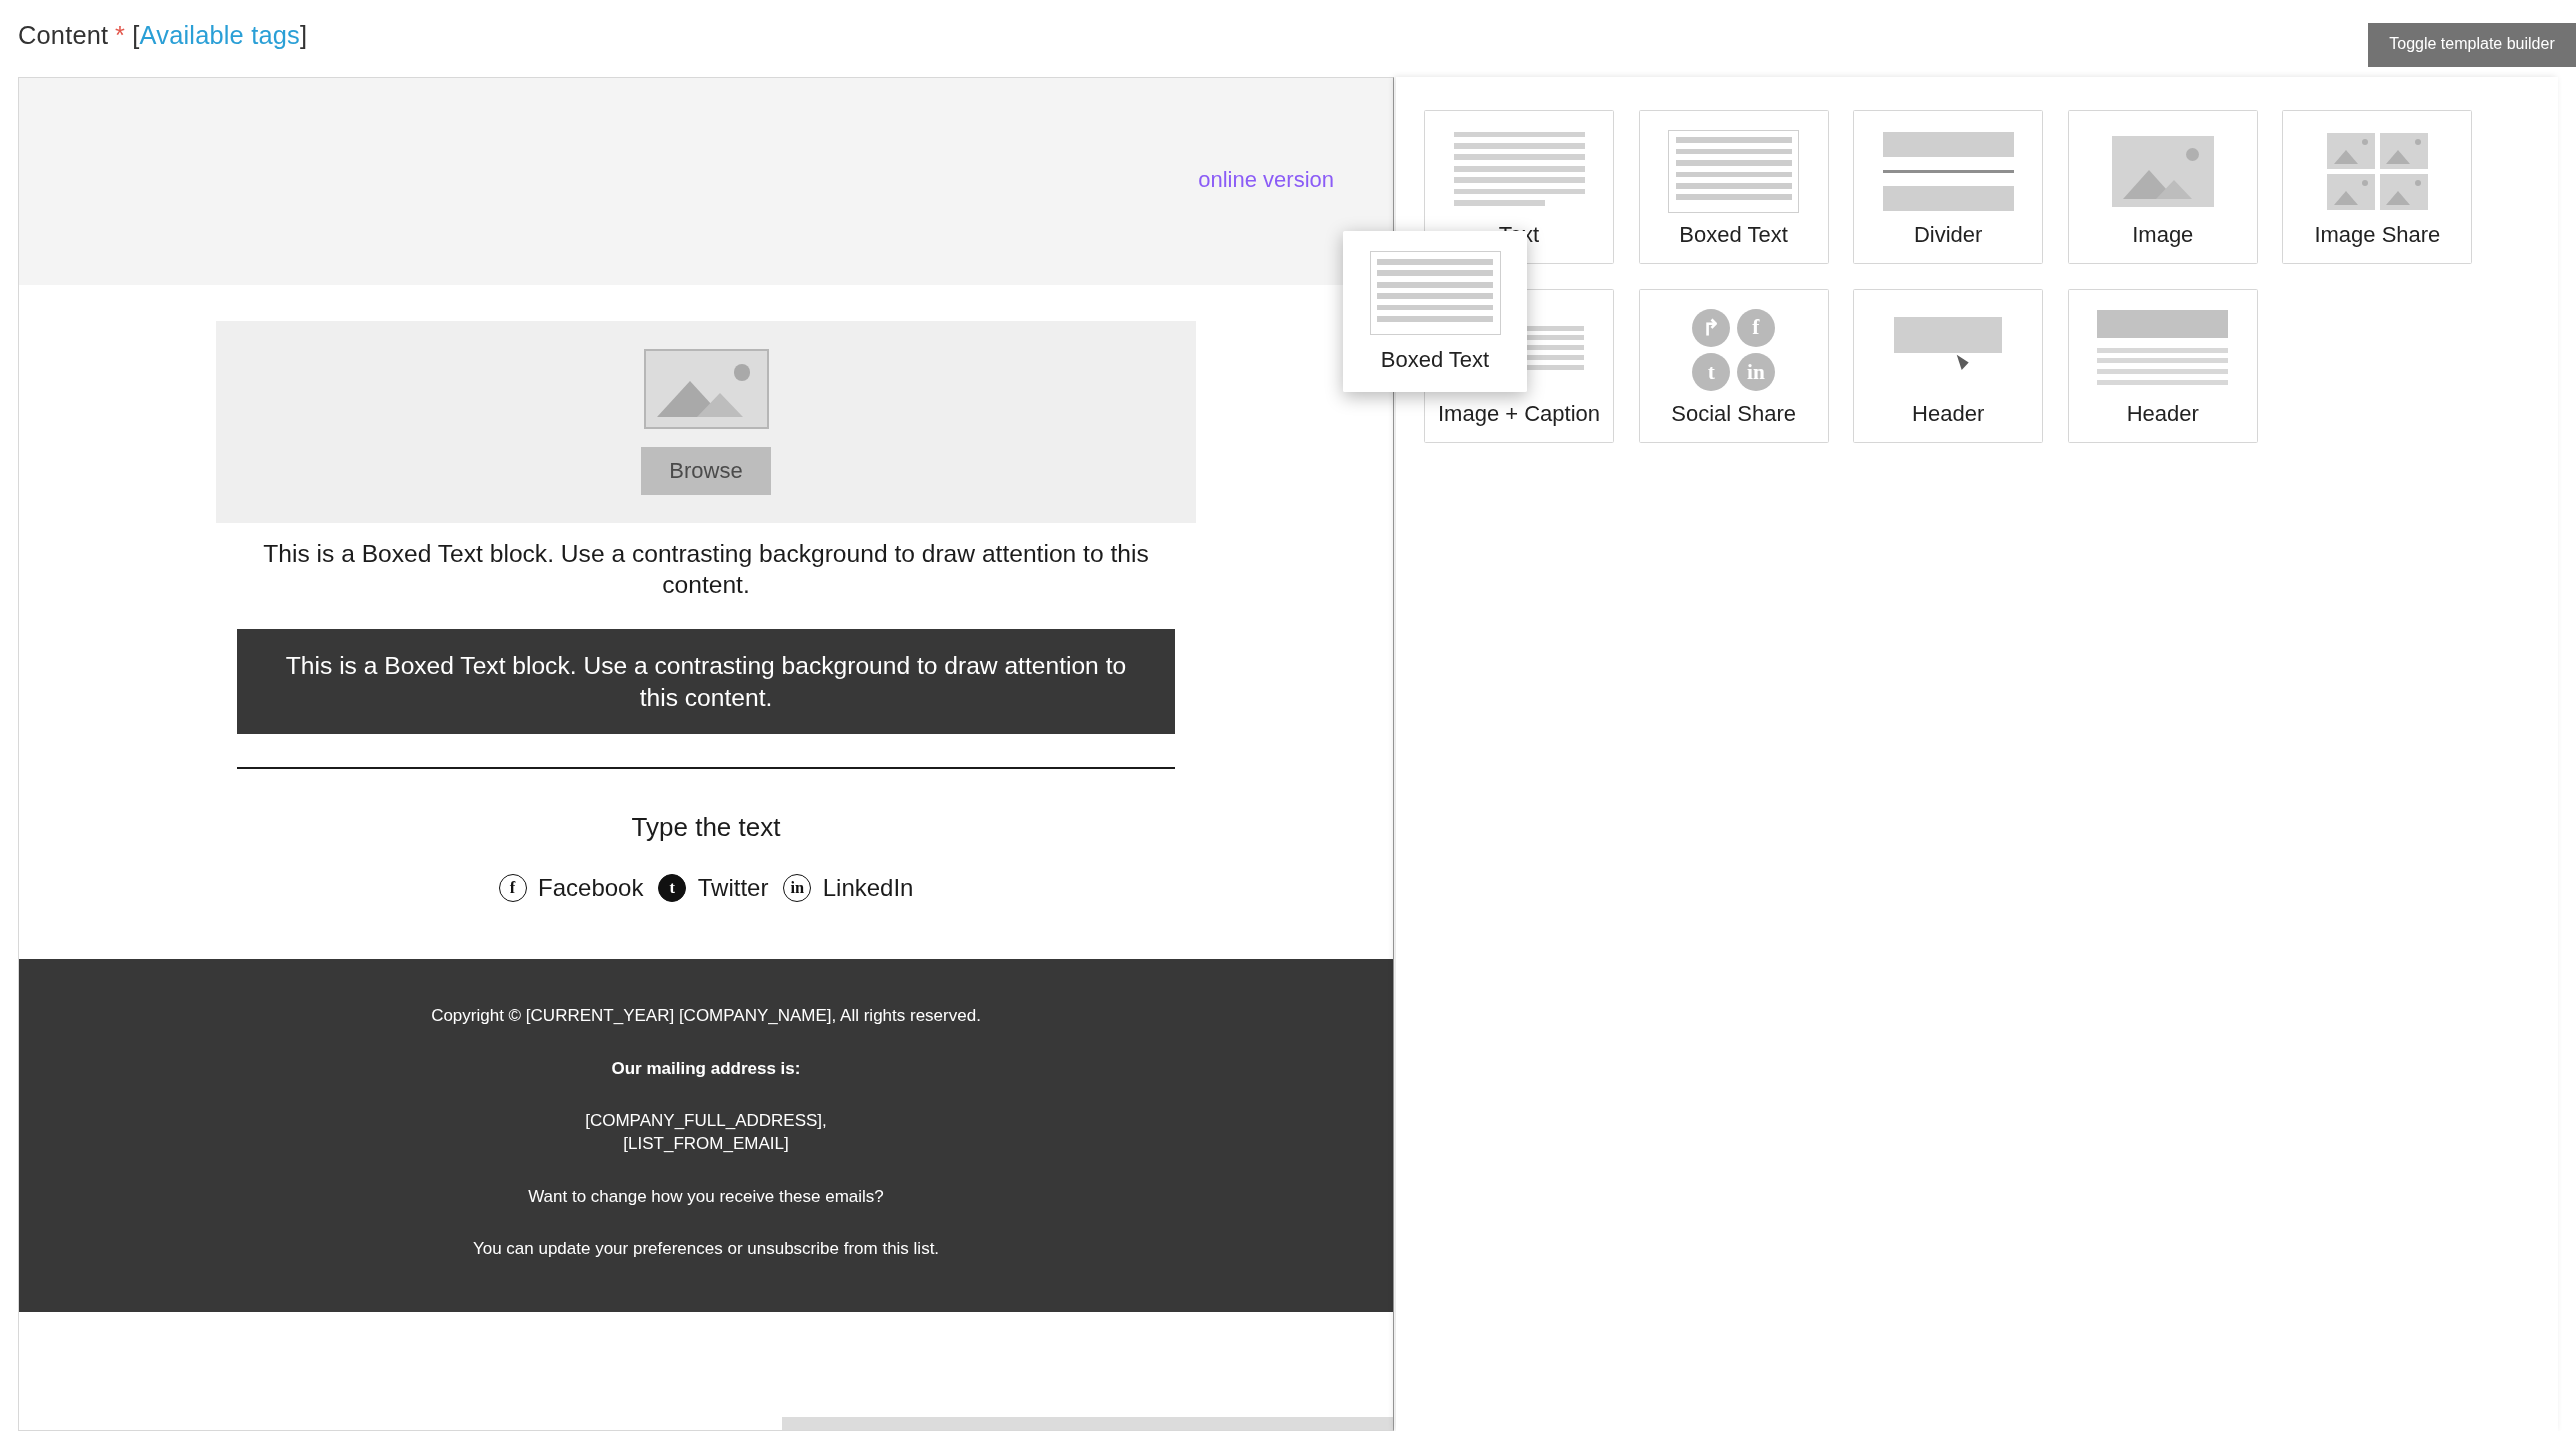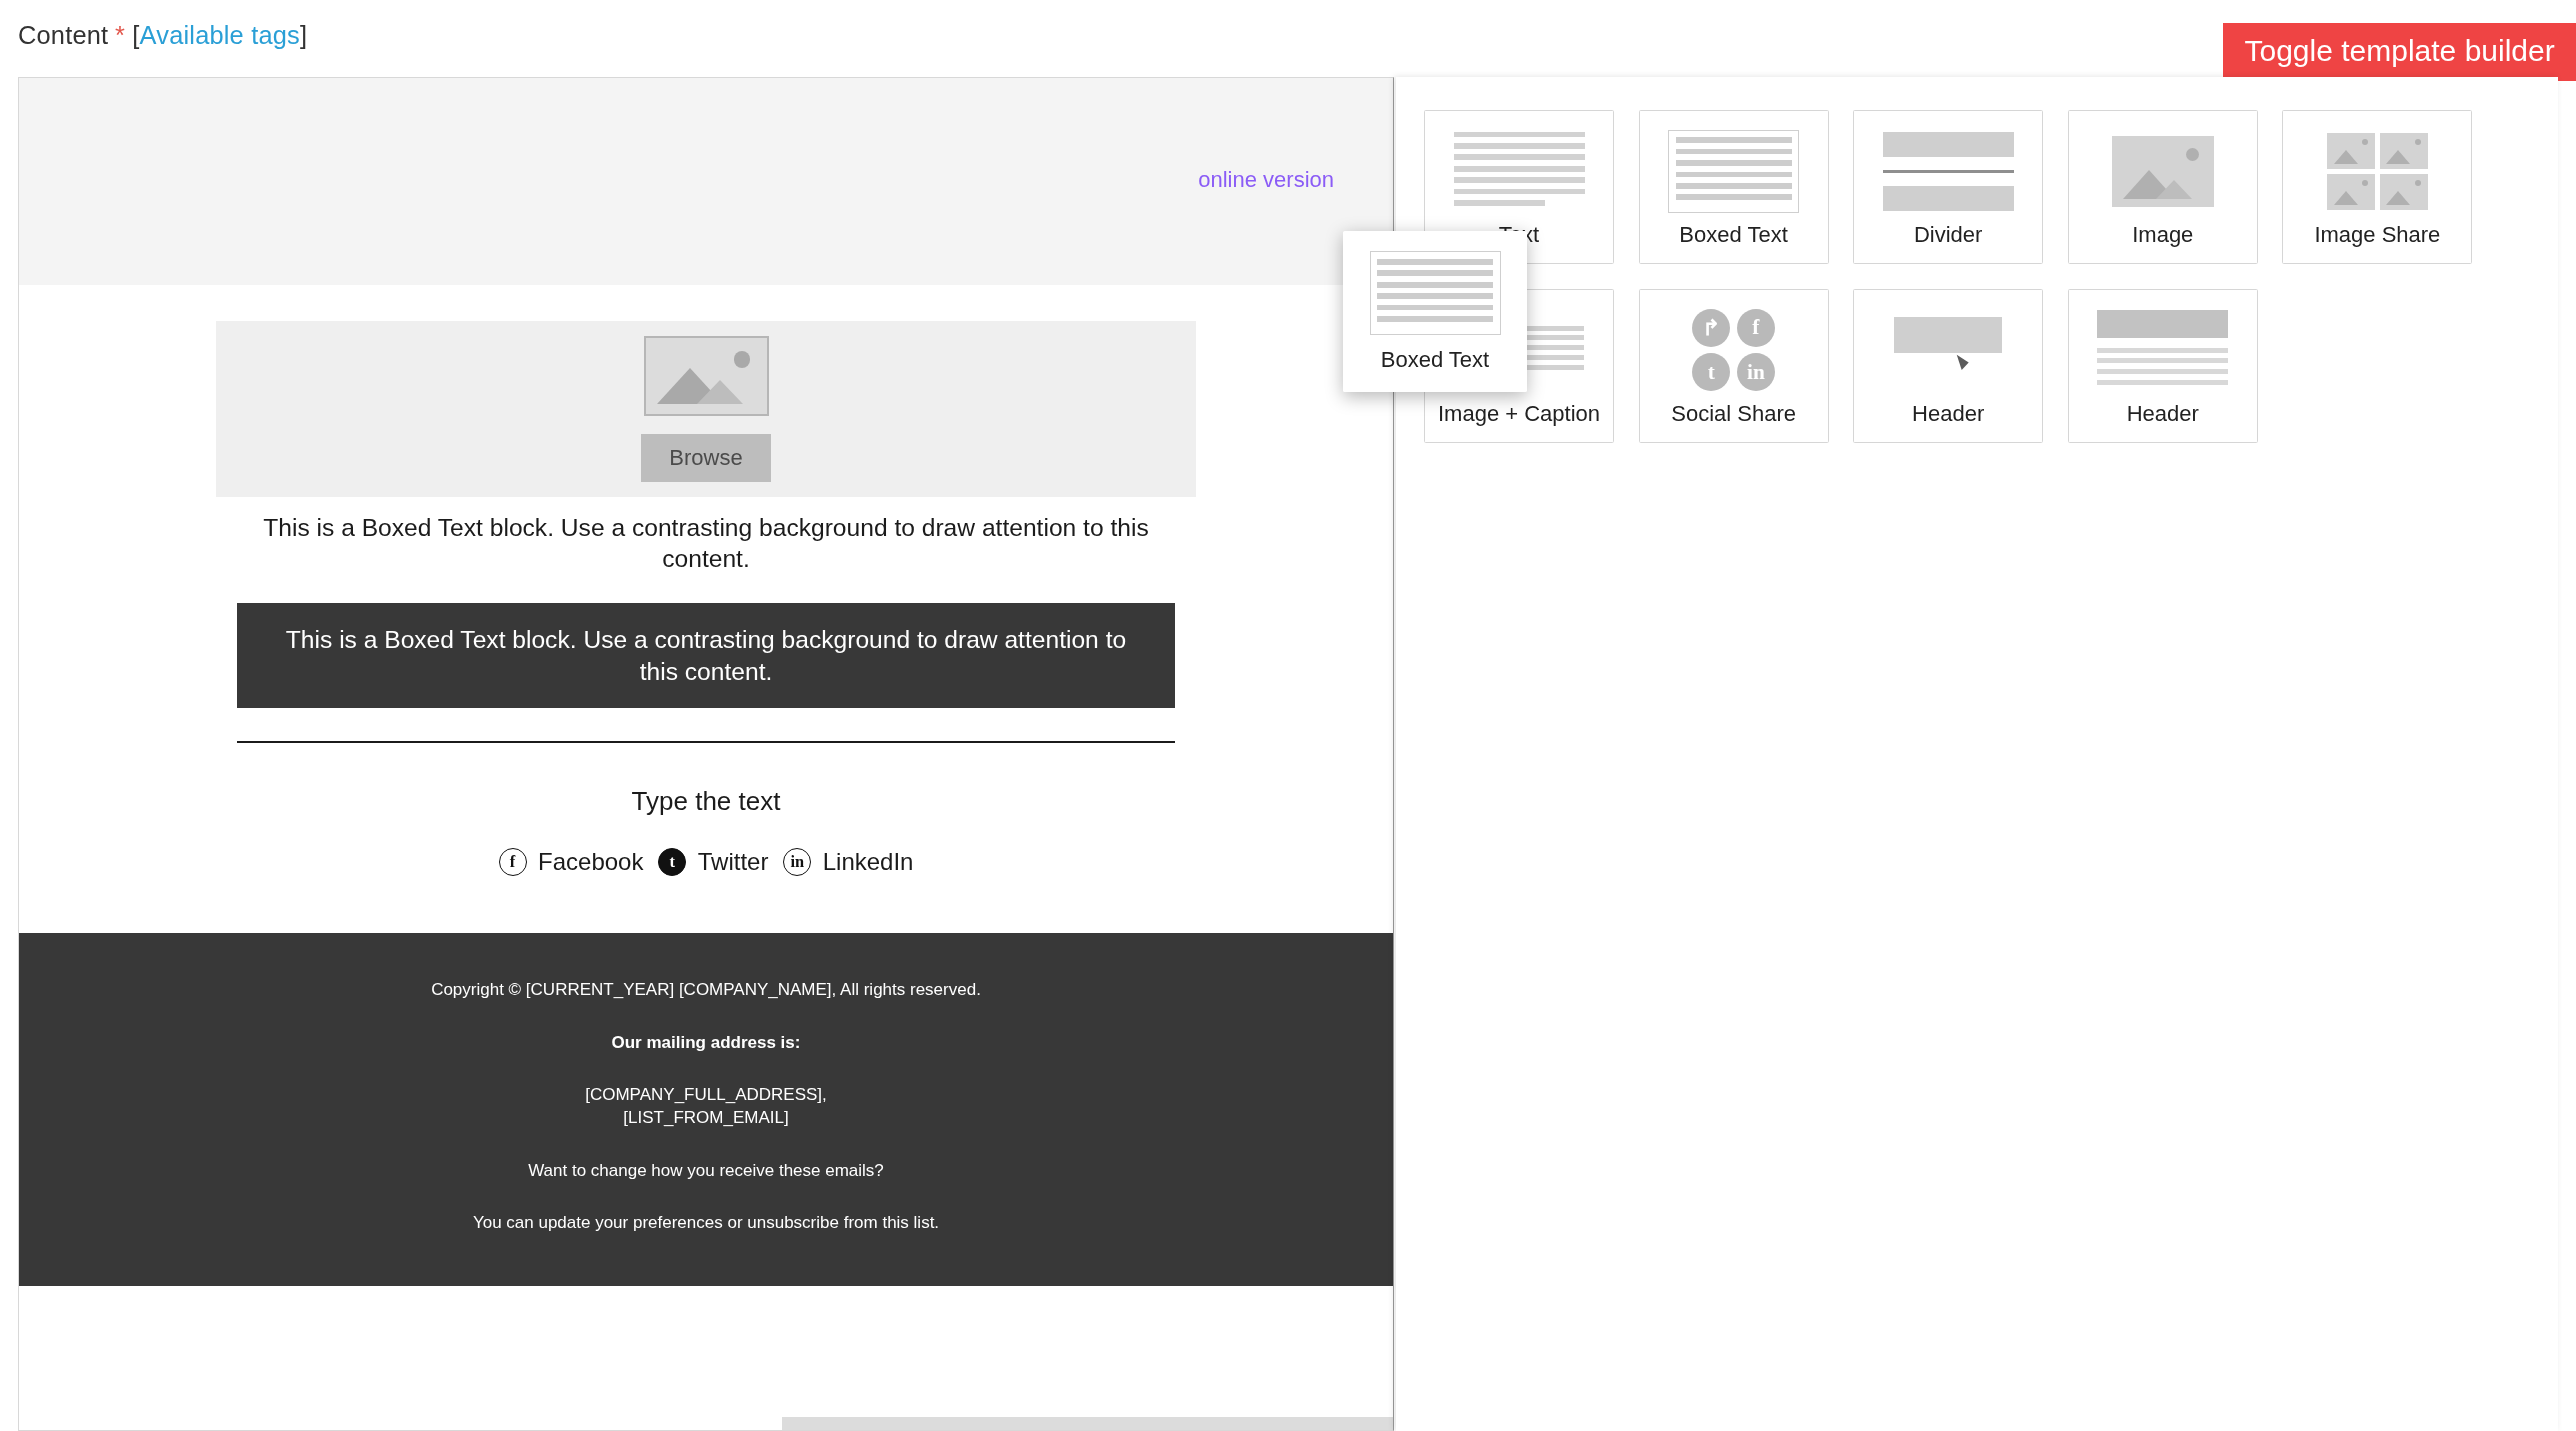--- a/index.html
+++ b/index.html
@@ -20,22 +20,22 @@
     position: absolute; left: 18px; top: 21.3px;
     font-size: 25.4px; color: #333; letter-spacing: 0.2px;
   }
   .req-star { color: #e2574c; margin-left: 6.6px; font-size: 25.4px; }
   .avail-tags {
     color: #2a9fd6; text-decoration: none; font-size: 25.4px;
   }
   .bracket { color:#333; font-size: 25.4px; }
   .toggle-builder {
     position: absolute; right: 0px; top: 23px;
-    background: #ef4444; color: #fff; border: none;
-    font-size: 30px; font-family: "Liberation Sans", sans-serif;
+    background: #737373; color: #fff; border: none;
+    font-size: 16px; font-family: "Liberation Sans", sans-serif;
     padding: 13px 21.3px 14.8px 21.3px; cursor: pointer; line-height: 1;
     border-radius: 0px;
   }
 
   
   .editor-pane {
     position: absolute; left: 18px; top: 77px;
     width: 1376px; height: 1354px;
     background: #fff;
     border: 0.8px solid #d8d8d8;
@@ -47,21 +47,21 @@
     position: relative;
   }
   .online-version {
     position: absolute; right: 59px; top: 89px;
     font-size: 22px; color: #8b5cf6;
   }
   .email-body { background:#fff; padding: 0; position: relative; }
 
   .img-block {
     margin: 36px 197px 0 197px;
-    background: #efefef; height: 176px;
+    background: #efefef; height: 202px;
     display: flex; align-items: center; justify-content: center;
     flex-direction: column; position: relative;
   }
   .img-placeholder {
     width: 125px; height: 80px; border: 2.5px solid #b6b6b6;
     background: #dcdcdc; position: relative;
   }
   .img-placeholder .mountain {
     position: absolute; left: 11.5px; bottom: 9.9px;
     width: 0; height: 0;

